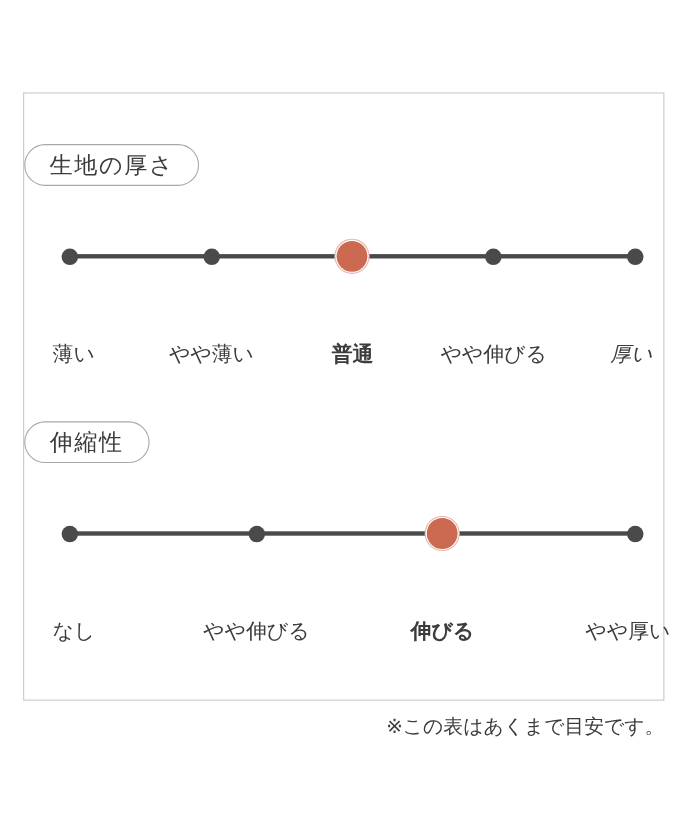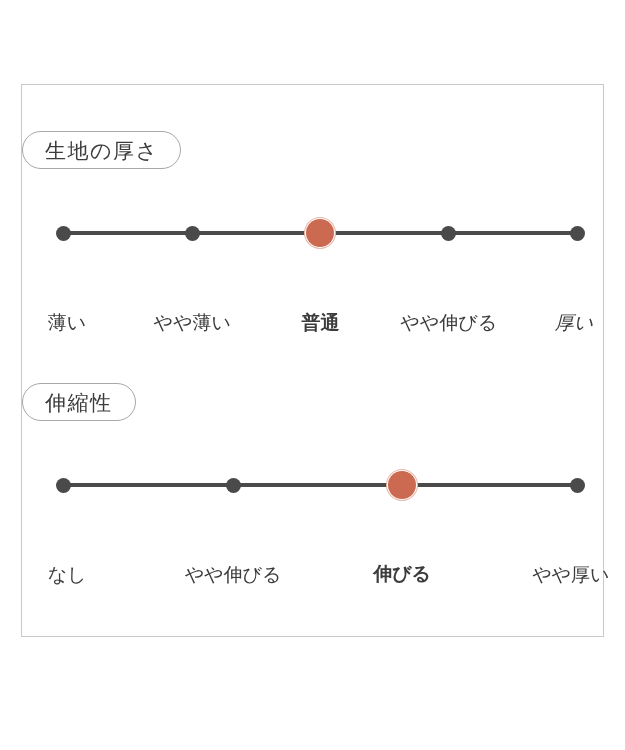--- a/index.html
+++ b/index.html
@@ -185,14 +185,15 @@
       <div class="labels">
         <span class="label" style="left: 7.2%; transform: translateX(-42%);">なし</span>
         <span class="label" style="left: 36.2%;">やや伸びる</span>
         <span class="label is-active" style="left: 65.2%; font-family: Liberation Mono, monospace;">伸びる</span>
         <span class="label" style="left: 95.2%; transform: translateX(-58%);">やや厚い</span>
       </div>
     </div>
 
   </div>
 
+  <div class="footnote">※この表はあくまで目安です。</div>
 
 </div>
 
 </body></html>

